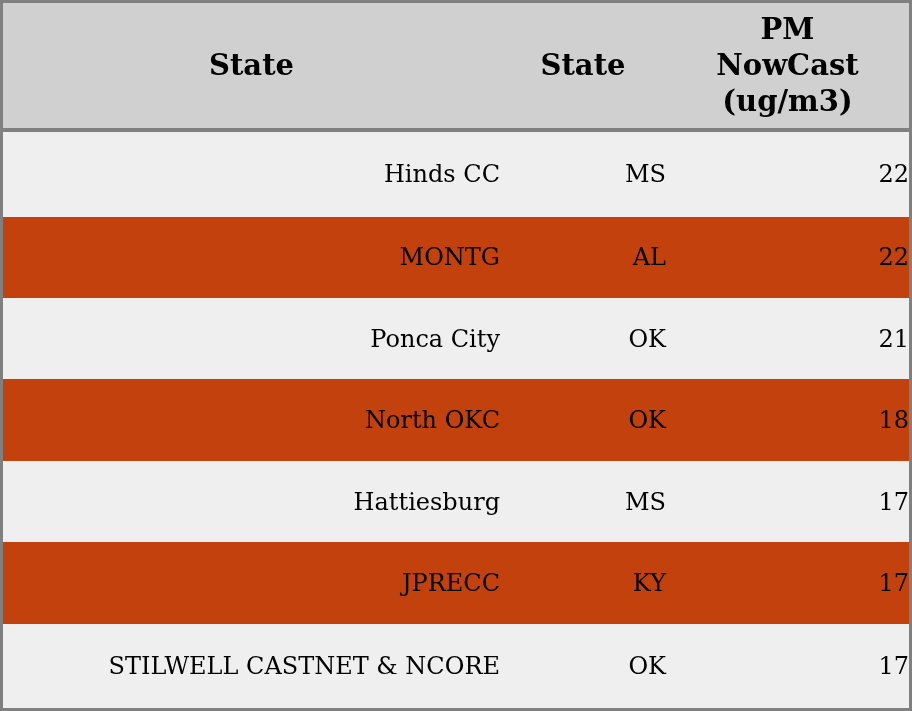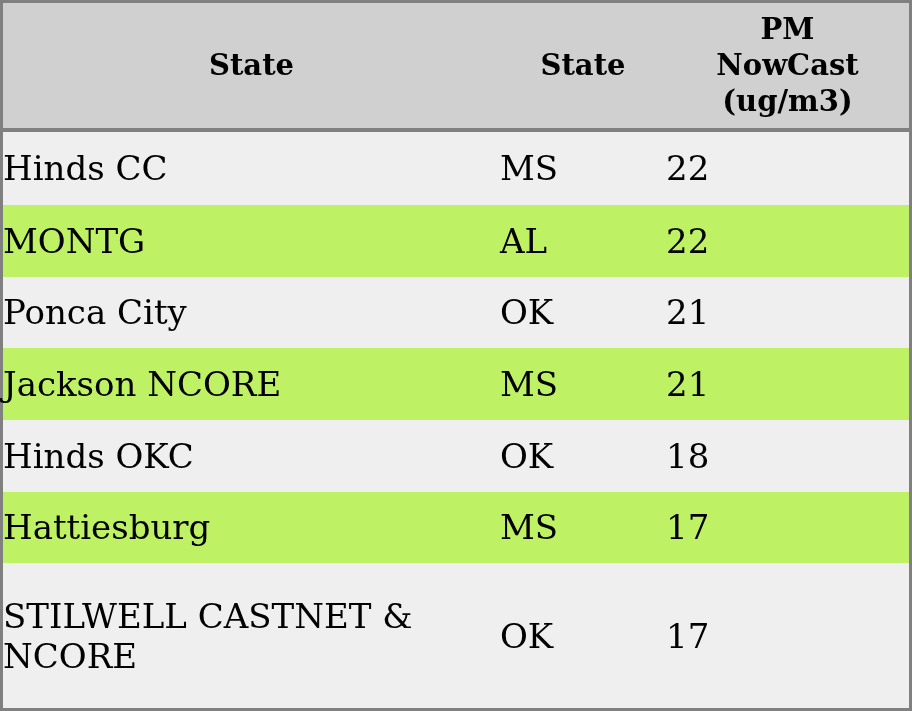--- a/index.html
+++ b/index.html
@@ -27,27 +27,27 @@
     vertical-align: middle;
     border-bottom: 4px solid #808080;
     padding: 0;
     line-height: 1.25;
   }
   .air-table th .wrap-limit {
     display: inline-block;
     max-width: 185px;
   }
   .air-table td {
-    font-size: 34px;
-    text-align: left;
+    font-size: 24px;
+    text-align: right;
     vertical-align: middle;
     padding: 0;
   }
   .air-table tbody tr {
-    background: #bef264;
+    background: #c2410c;
   }
   .air-table tbody tr:nth-child(odd) {
     background: #efefef;
   }
   .col-site  { width: 497px; }
   .col-state { width: 166px; text-decoration: underline; }
   .col-pm    { width: 243px; }
 </style>
 </head>
 <body>
@@ -70,32 +70,32 @@
       <td>MONTG</td>
       <td>AL</td>
       <td>22</td>
     </tr>
     <tr>
       <td>Ponca City</td>
       <td>OK</td>
       <td>21</td>
     </tr>
     <tr>
-      <td>Jackson NCORE</td>
-      <td>MS</td>
-      <td>21</td>
-    </tr>
-    <tr>
-      <td>Hinds OKC</td>
+      <td>North OKC</td>
       <td>OK</td>
       <td>18</td>
     </tr>
     <tr>
       <td>Hattiesburg</td>
       <td>MS</td>
+      <td>17</td>
+    </tr>
+    <tr>
+      <td>JPRECC</td>
+      <td>KY</td>
       <td>17</td>
     </tr>
     <tr>
       <td>STILWELL CASTNET &amp; NCORE</td>
       <td>OK</td>
       <td>17</td>
     </tr>
   </tbody>
 </table>
 

